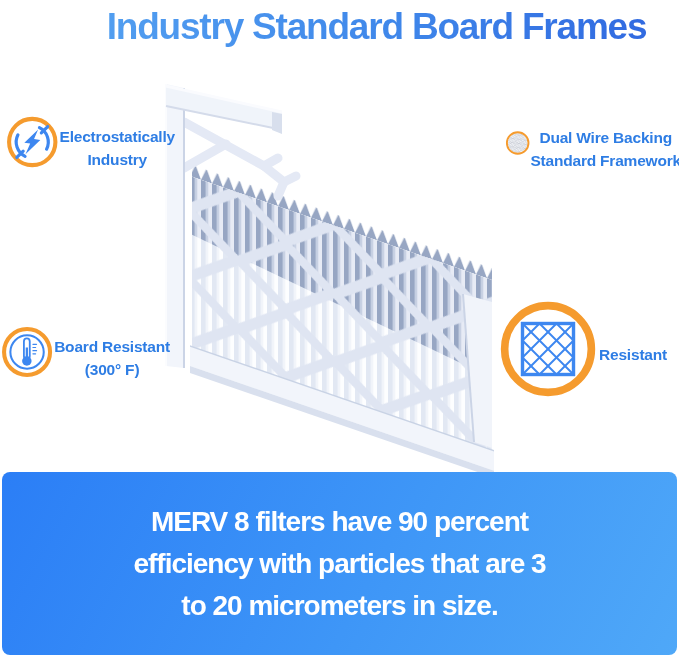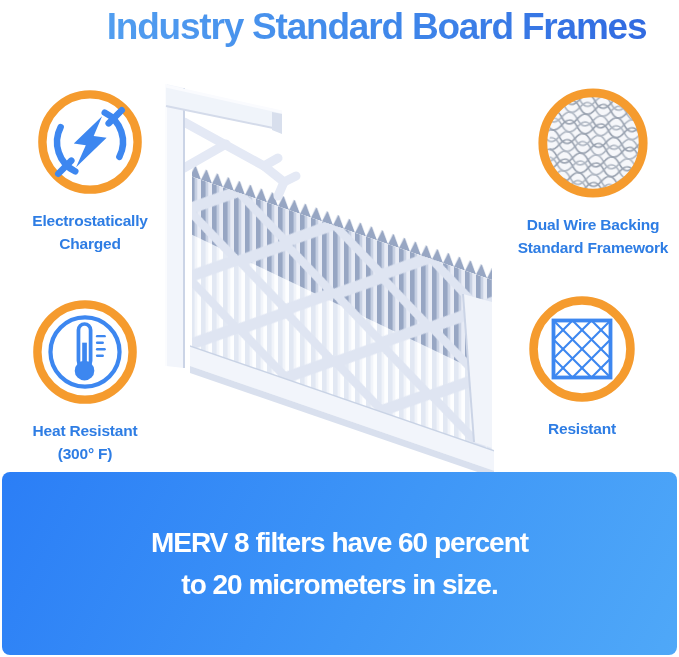--- a/index.html
+++ b/index.html
@@ -13,21 +13,21 @@
     text-align:center;font-size:37px;font-weight:bold;letter-spacing:-1.2px;
     color:#3B7BE8;white-space:nowrap;padding-left:37px;
   }
   @supports ((-webkit-background-clip:text) or (background-clip:text)){
     .title{
       background:linear-gradient(90deg,#58A6F2 0%,#3F87EA 55%,#2D62DE 100%);
       -webkit-background-clip:text;background-clip:text;color:transparent;
     }
   }
   
-  .feature{position:absolute;display:flex;flex-direction:column;align-items:center;}
+  .feature{position:absolute;display:flex;flex-direction:row;align-items:center;}
   .feature .icon{display:block;}
   .flabel{margin-top:11px;text-align:center;color:#2E7DE4;font-weight:bold;
           font-size:15.5px;line-height:23px;letter-spacing:-0.2px;white-space:nowrap;}
   .f1{left:5px;top:86px;width:170px;}
   .f2{left:0px;top:296px;width:170px;}
   .f3{left:505px;top:84px;width:176px;}
   .f4{left:497px;top:292px;width:170px;}
   
   .filter-art{position:absolute;left:160px;top:76px;}
   
@@ -113,40 +113,40 @@
       <g stroke="#3D87F0" stroke-width="7" fill="none" stroke-linecap="round">
         <path d="M44.2,91.5 A35,35 0 0 1 28.5,44.2"></path>
         <path d="M75.8,28.5 A35,35 0 0 1 91.5,75.8"></path>
         <line x1="80" y1="40" x2="94" y2="26"></line>
         <line x1="40" y1="80" x2="26" y2="94"></line>
       </g>
       <polygon points="69,31 43,64 56,64 49,89 77,53 63,53" fill="#3D87F0" transform="rotate(8 60 60)"></polygon>
     </svg>
     <div class="flabel">
       <div>Electrostatically</div>
-      <div>Charged</div>
+      <div>Industry</div>
     </div>
   </div>
 
   <div class="feature f2">
     <svg class="icon" width="112" height="112" viewBox="0 0 120 120" aria-hidden="true">
       <circle cx="60" cy="60" r="51" fill="#FFFFFF" stroke="#F59B2E" stroke-width="9"></circle>
       <circle cx="60" cy="60" r="37" fill="#FFFFFF" stroke="#3D87F0" stroke-width="4.5"></circle>
       <rect x="53" y="30" width="13" height="46" rx="6.5" fill="#FFFFFF" stroke="#3D87F0" stroke-width="4"></rect>
       <rect x="57" y="50" width="5" height="26" fill="#3D87F0"></rect>
       <circle cx="59.5" cy="80" r="10.5" fill="#3D87F0"></circle>
       <g stroke="#3D87F0" stroke-width="2.6" stroke-linecap="round">
         <line x1="73" y1="43" x2="81" y2="43"></line>
         <line x1="73" y1="50" x2="79" y2="50"></line>
         <line x1="73" y1="57" x2="81" y2="57"></line>
         <line x1="73" y1="64" x2="79" y2="64"></line>
       </g>
     </svg>
     <div class="flabel">
-      <div>Heat Resistant</div>
+      <div>Board Resistant</div>
       <div>(300° F)</div>
     </div>
   </div>
 
   <div class="feature f3">
     <svg class="icon" width="118" height="118" viewBox="0 0 120 120" aria-hidden="true">
       <defs>
         <pattern id="mesh" width="32" height="20" patternUnits="userSpaceOnUse" patternTransform="rotate(7)">
           <path d="M0,10 Q8,-2 16,10 T32,10" fill="none" stroke="#AEB6C2" stroke-width="1.7"></path>
           <path d="M0,10 Q8,22 16,10 T32,10" fill="none" stroke="#99A2B0" stroke-width="1.7"></path>
@@ -177,18 +177,19 @@
         <path d="M70,30 L90,50 M50,30 L90,70 M30,30 L90,90 M30,50 L70,90 M30,70 L50,90"></path>
       </g>
     </svg>
     <div class="flabel">
       <div>Resistant</div>
     </div>
   </div>
 
   <div class="banner">
     <div class="banner-text">
-      <div>MERV 8 filters have 60 percent</div>
+      <div>MERV 8 filters have 90 percent</div>
+      <div>efficiency with particles that are 3</div>
       <div>to 20 micrometers in size.</div>
     </div>
   </div>
 
 </div>
 
 </body></html>

